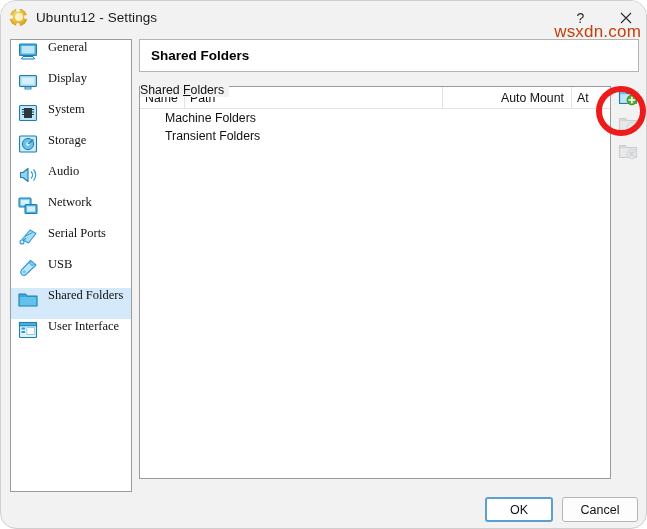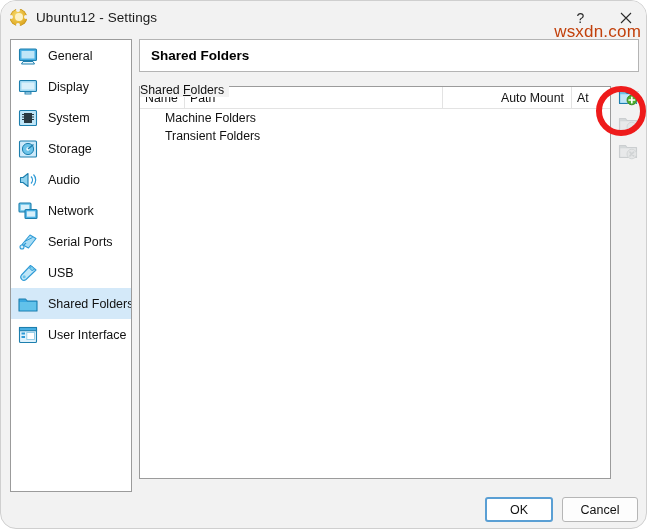--- a/index.html
+++ b/index.html
@@ -101,25 +101,25 @@
     left: 9px; top: 5px;
     width: 122px;
     height: 453px;
     box-sizing: border-box;
     background: #ffffff;
     border: 1px solid #9b9b9b;
     overflow: hidden;
   }
   .side-item {
     display: flex;
-    align-items: center;
     height: 31px;
     padding-left: 6px;
     cursor: default;
     box-sizing: border-box;
+    font-family: Liberation Serif, serif;
   }
   .side-item.selected {
     background: #d4e9f9;
   }
   .side-item .s-icon {
     width: 22px; height: 22px;
     flex: none;
     margin-right: 9px;
     position: relative;
   }

